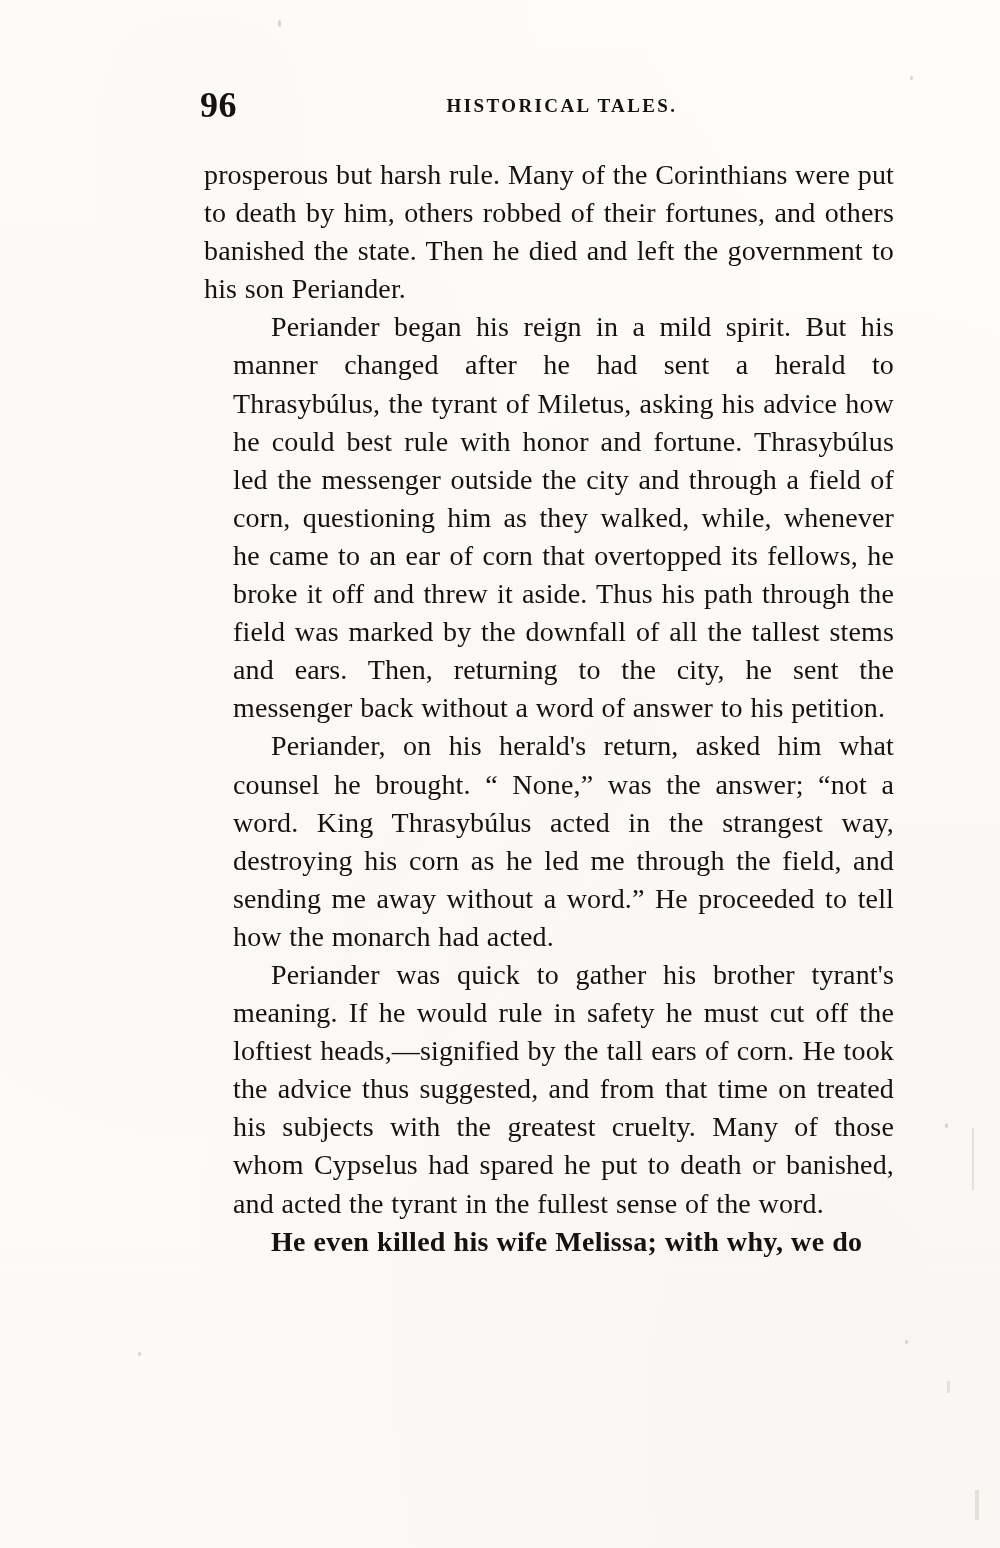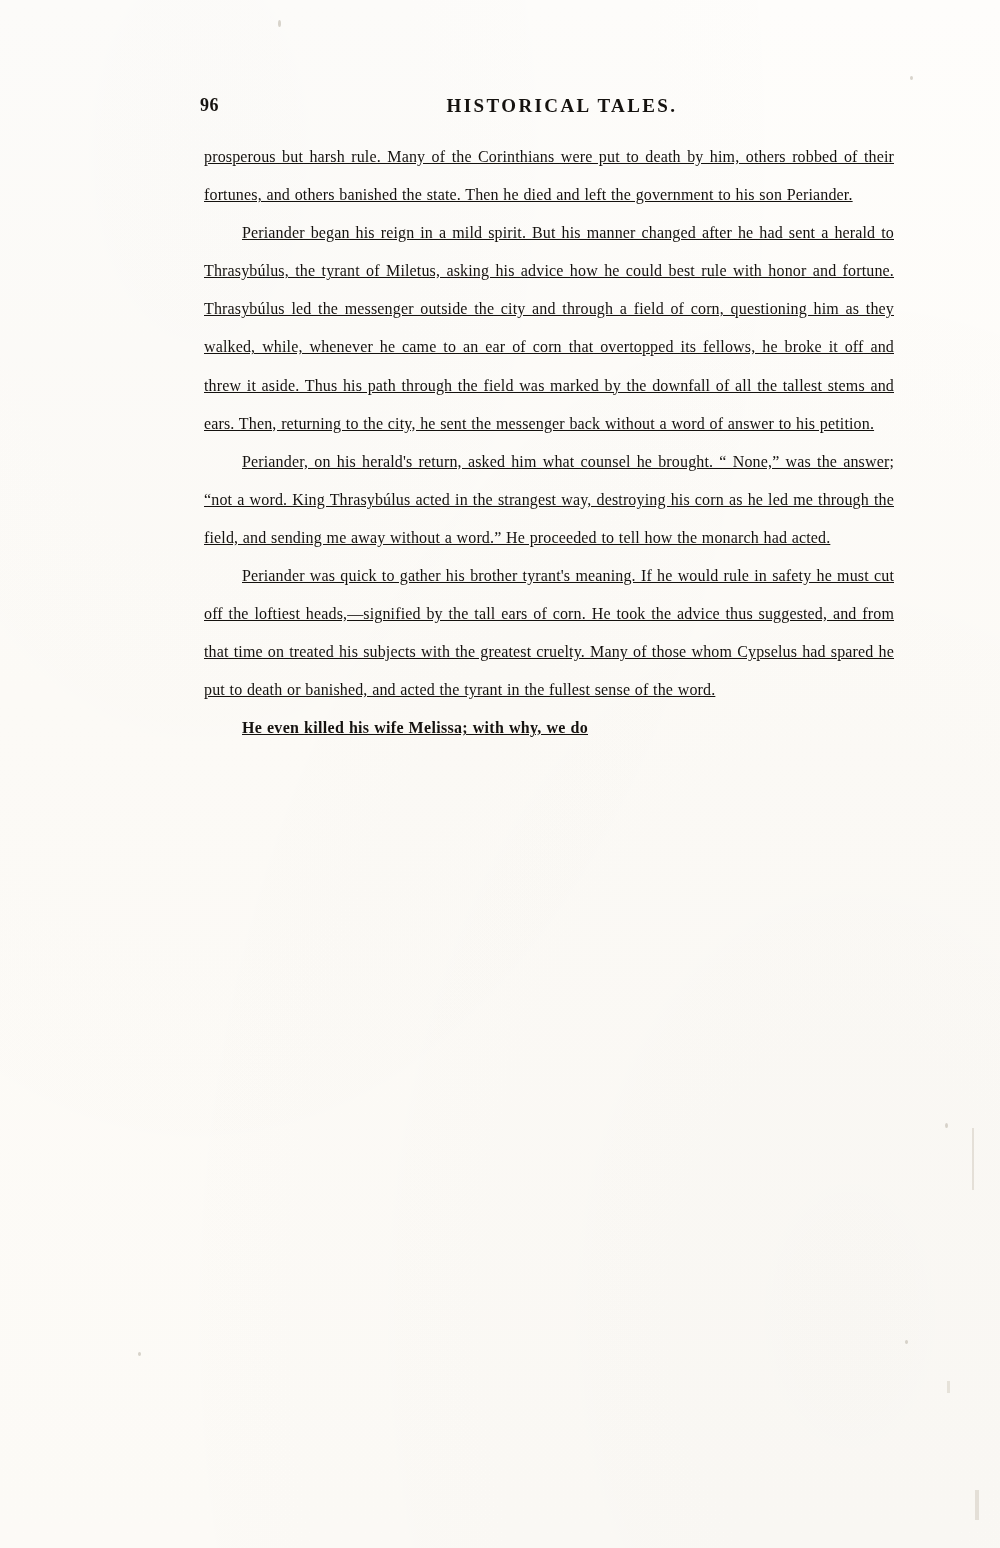--- a/index.html
+++ b/index.html
@@ -45,57 +45,57 @@
     position: absolute;
     top: 88px;
     left: 200px;
     width: 700px;
     height: 34px;
   }
   .folio {
     position: absolute;
     left: 0;
     top: 0;
-    font-size: 18px;
+    font-size: 36px;
     font-weight: 700;
     letter-spacing: 0.5px;
     line-height: 34px;
   }
   .running-head {
     position: absolute;
     left: 0;
     right: 0;
     top: 3px;
     text-align: center;
     font-size: 19px;
     font-weight: 700;
     letter-spacing: 2.4px;
     line-height: 30px;
     padding-left: 24px;
   }
 
   .body-text {
     position: absolute;
-    top: 138px;
+    top: 156px;
     left: 204px;
     width: 690px;
-    font-size: 16px;
+    font-size: 28px;
     line-height: 38.1px;
     text-align: justify;
     text-justify: inter-word;
     letter-spacing: 0.15px;
     word-spacing: 0.5px;
-    text-decoration: underline;
   }
   .body-text p {
     margin: 0;
     text-indent: 0;
   }
   .body-text p.indent {
     text-indent: 38px;
+    margin-left: 29px;
   }
   
   .heavy {
     font-weight: 700;
     letter-spacing: 0.3px;
   }
 </style>
 </head>
 <body>
 

